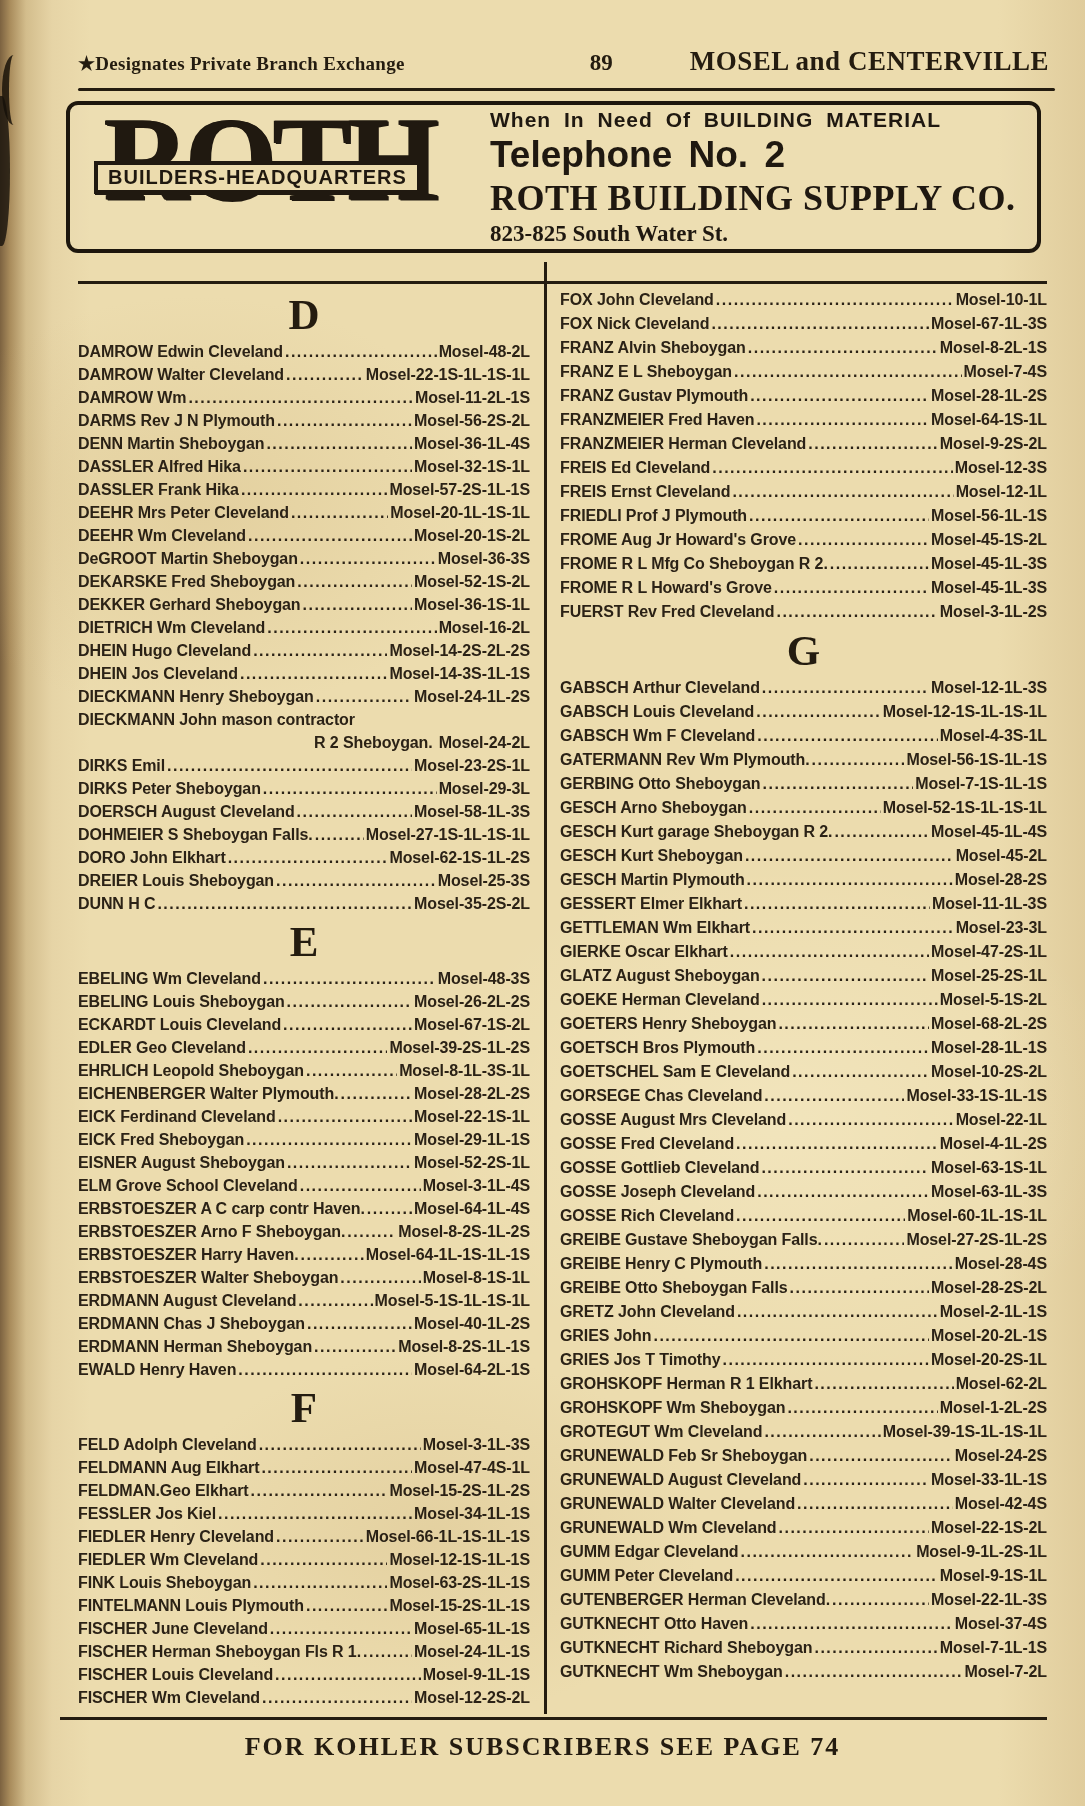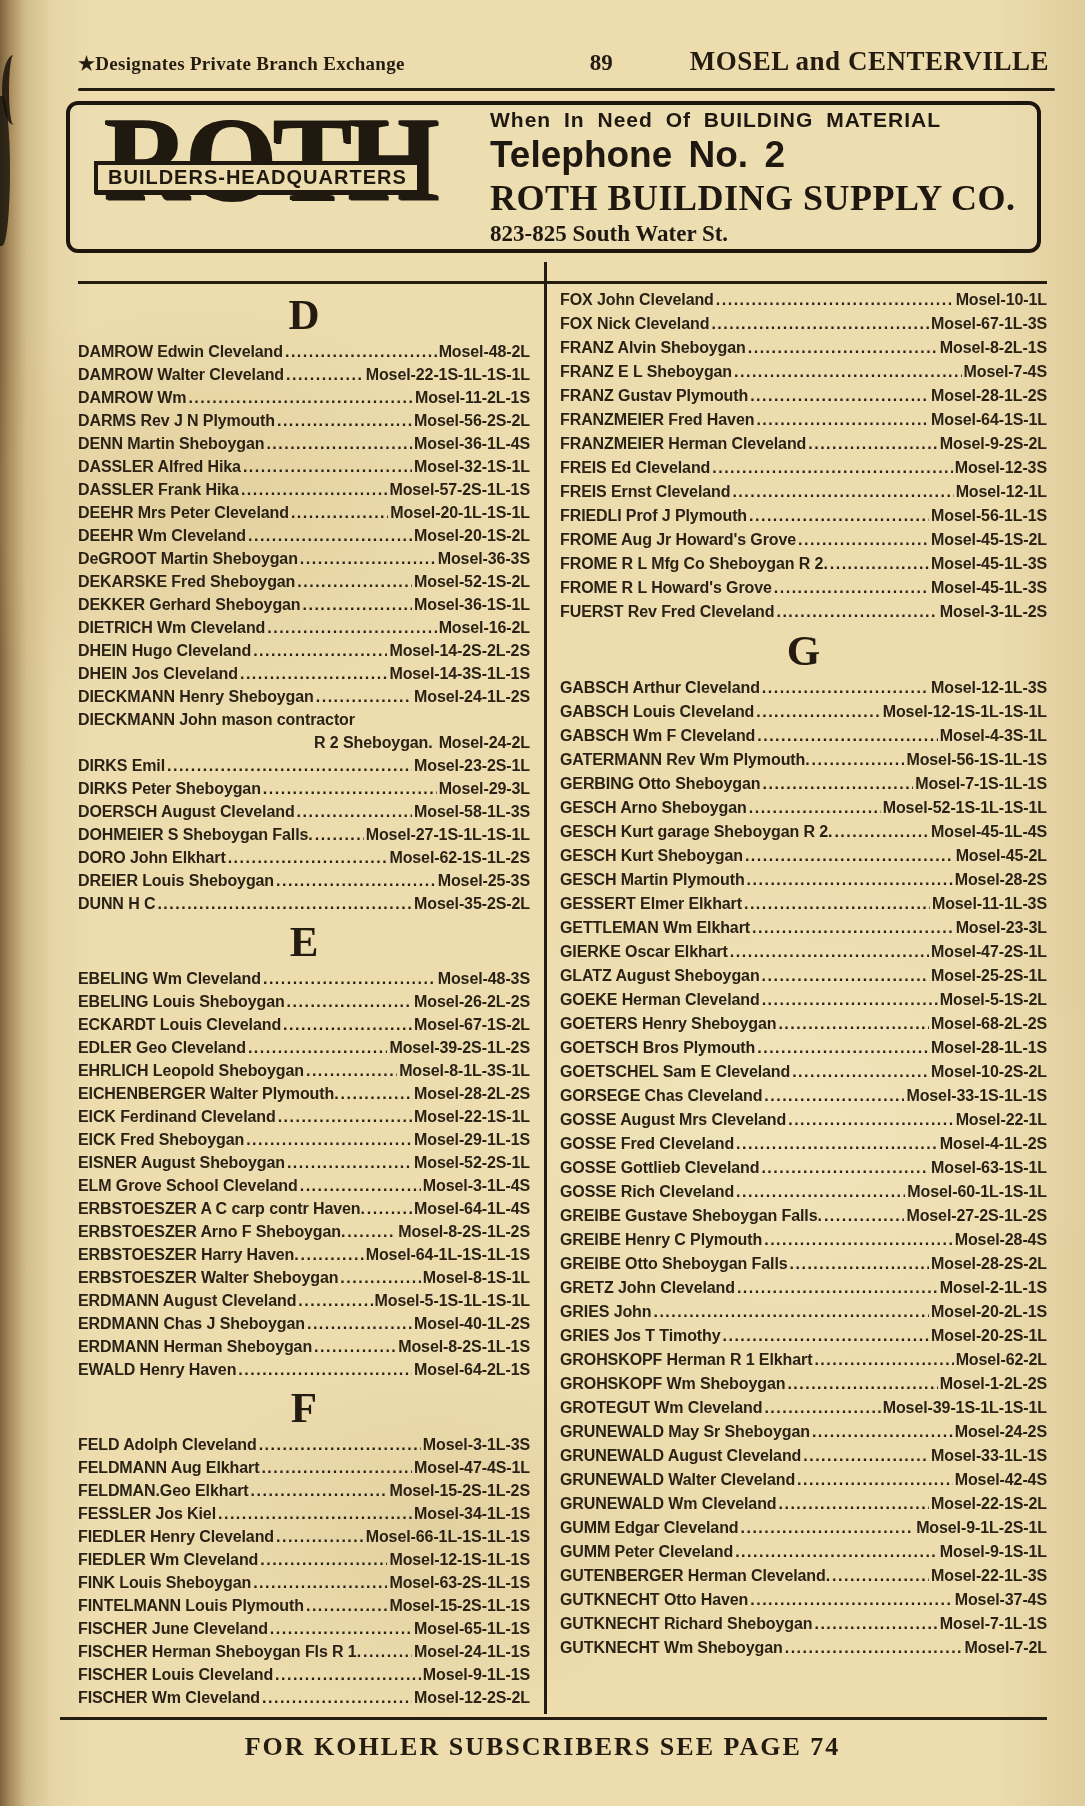--- a/index.html
+++ b/index.html
@@ -568,20 +568,25 @@
           <span class="n">GOSSE Fred Cleveland</span>
           <span class="dots"></span>
           <span class="t">Mosel-4-1L-2S</span>
         </div>
         <div class="entry">
           <span class="n">GOSSE Gottlieb Cleveland</span>
           <span class="dots"></span>
           <span class="t">Mosel-63-1S-1L</span>
         </div>
         <div class="entry">
+          <span class="n">GOSSE Joseph Cleveland</span>
+          <span class="dots"></span>
+          <span class="t">Mosel-63-1L-3S</span>
+        </div>
+        <div class="entry">
           <span class="n">GOSSE Rich Cleveland</span>
           <span class="dots"></span>
           <span class="t">Mosel-60-1L-1S-1L</span>
         </div>
         <div class="entry">
           <span class="n">GREIBE Gustave Sheboygan Falls.</span>
           <span class="dots"></span>
           <span class="t">Mosel-27-2S-1L-2S</span>
         </div>
         <div class="entry">
@@ -618,21 +623,21 @@
           <span class="n">GROHSKOPF Wm Sheboygan</span>
           <span class="dots"></span>
           <span class="t">Mosel-1-2L-2S</span>
         </div>
         <div class="entry">
           <span class="n">GROTEGUT Wm Cleveland</span>
           <span class="dots"></span>
           <span class="t">Mosel-39-1S-1L-1S-1L</span>
         </div>
         <div class="entry">
-          <span class="n">GRUNEWALD May Sr Sheboygan</span>
+          <span class="n">GRUNEWALD Feb Sr Sheboygan</span>
           <span class="dots"></span>
           <span class="t">Mosel-24-2S</span>
         </div>
         <div class="entry">
           <span class="n">GRUNEWALD August Cleveland</span>
           <span class="dots"></span>
           <span class="t">Mosel-33-1L-1S</span>
         </div>
         <div class="entry">
           <span class="n">GRUNEWALD Walter Cleveland</span>

